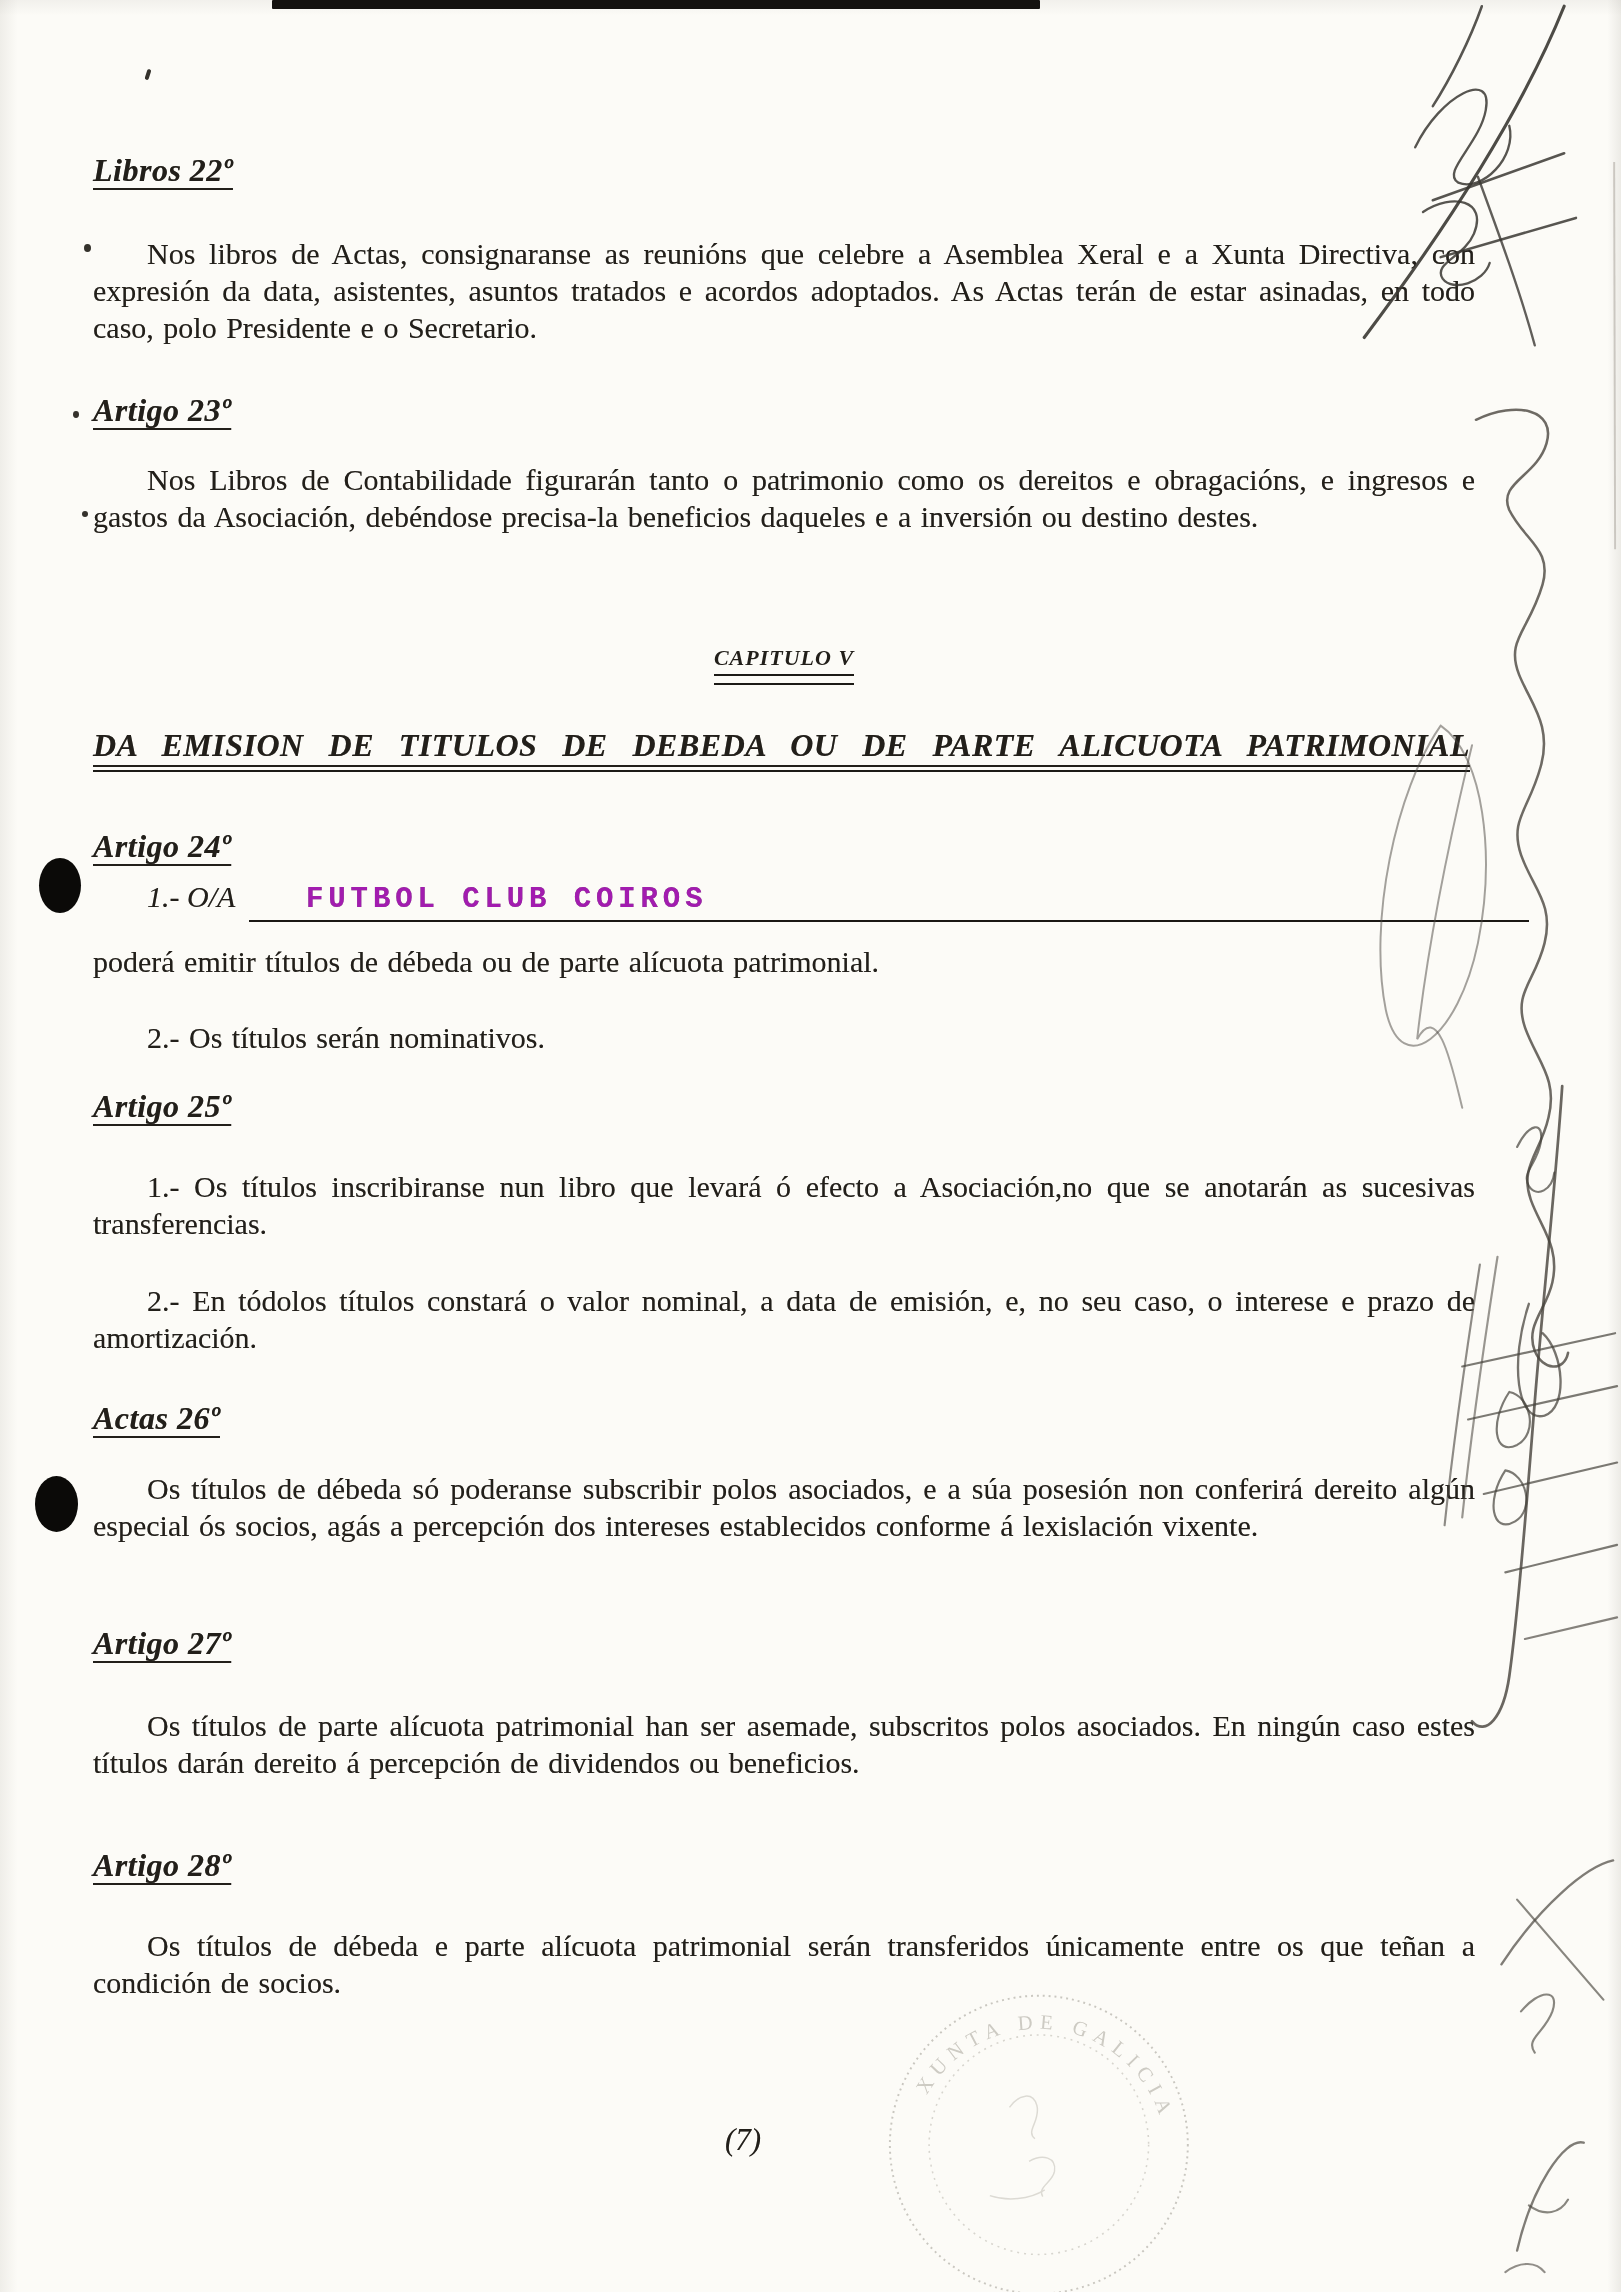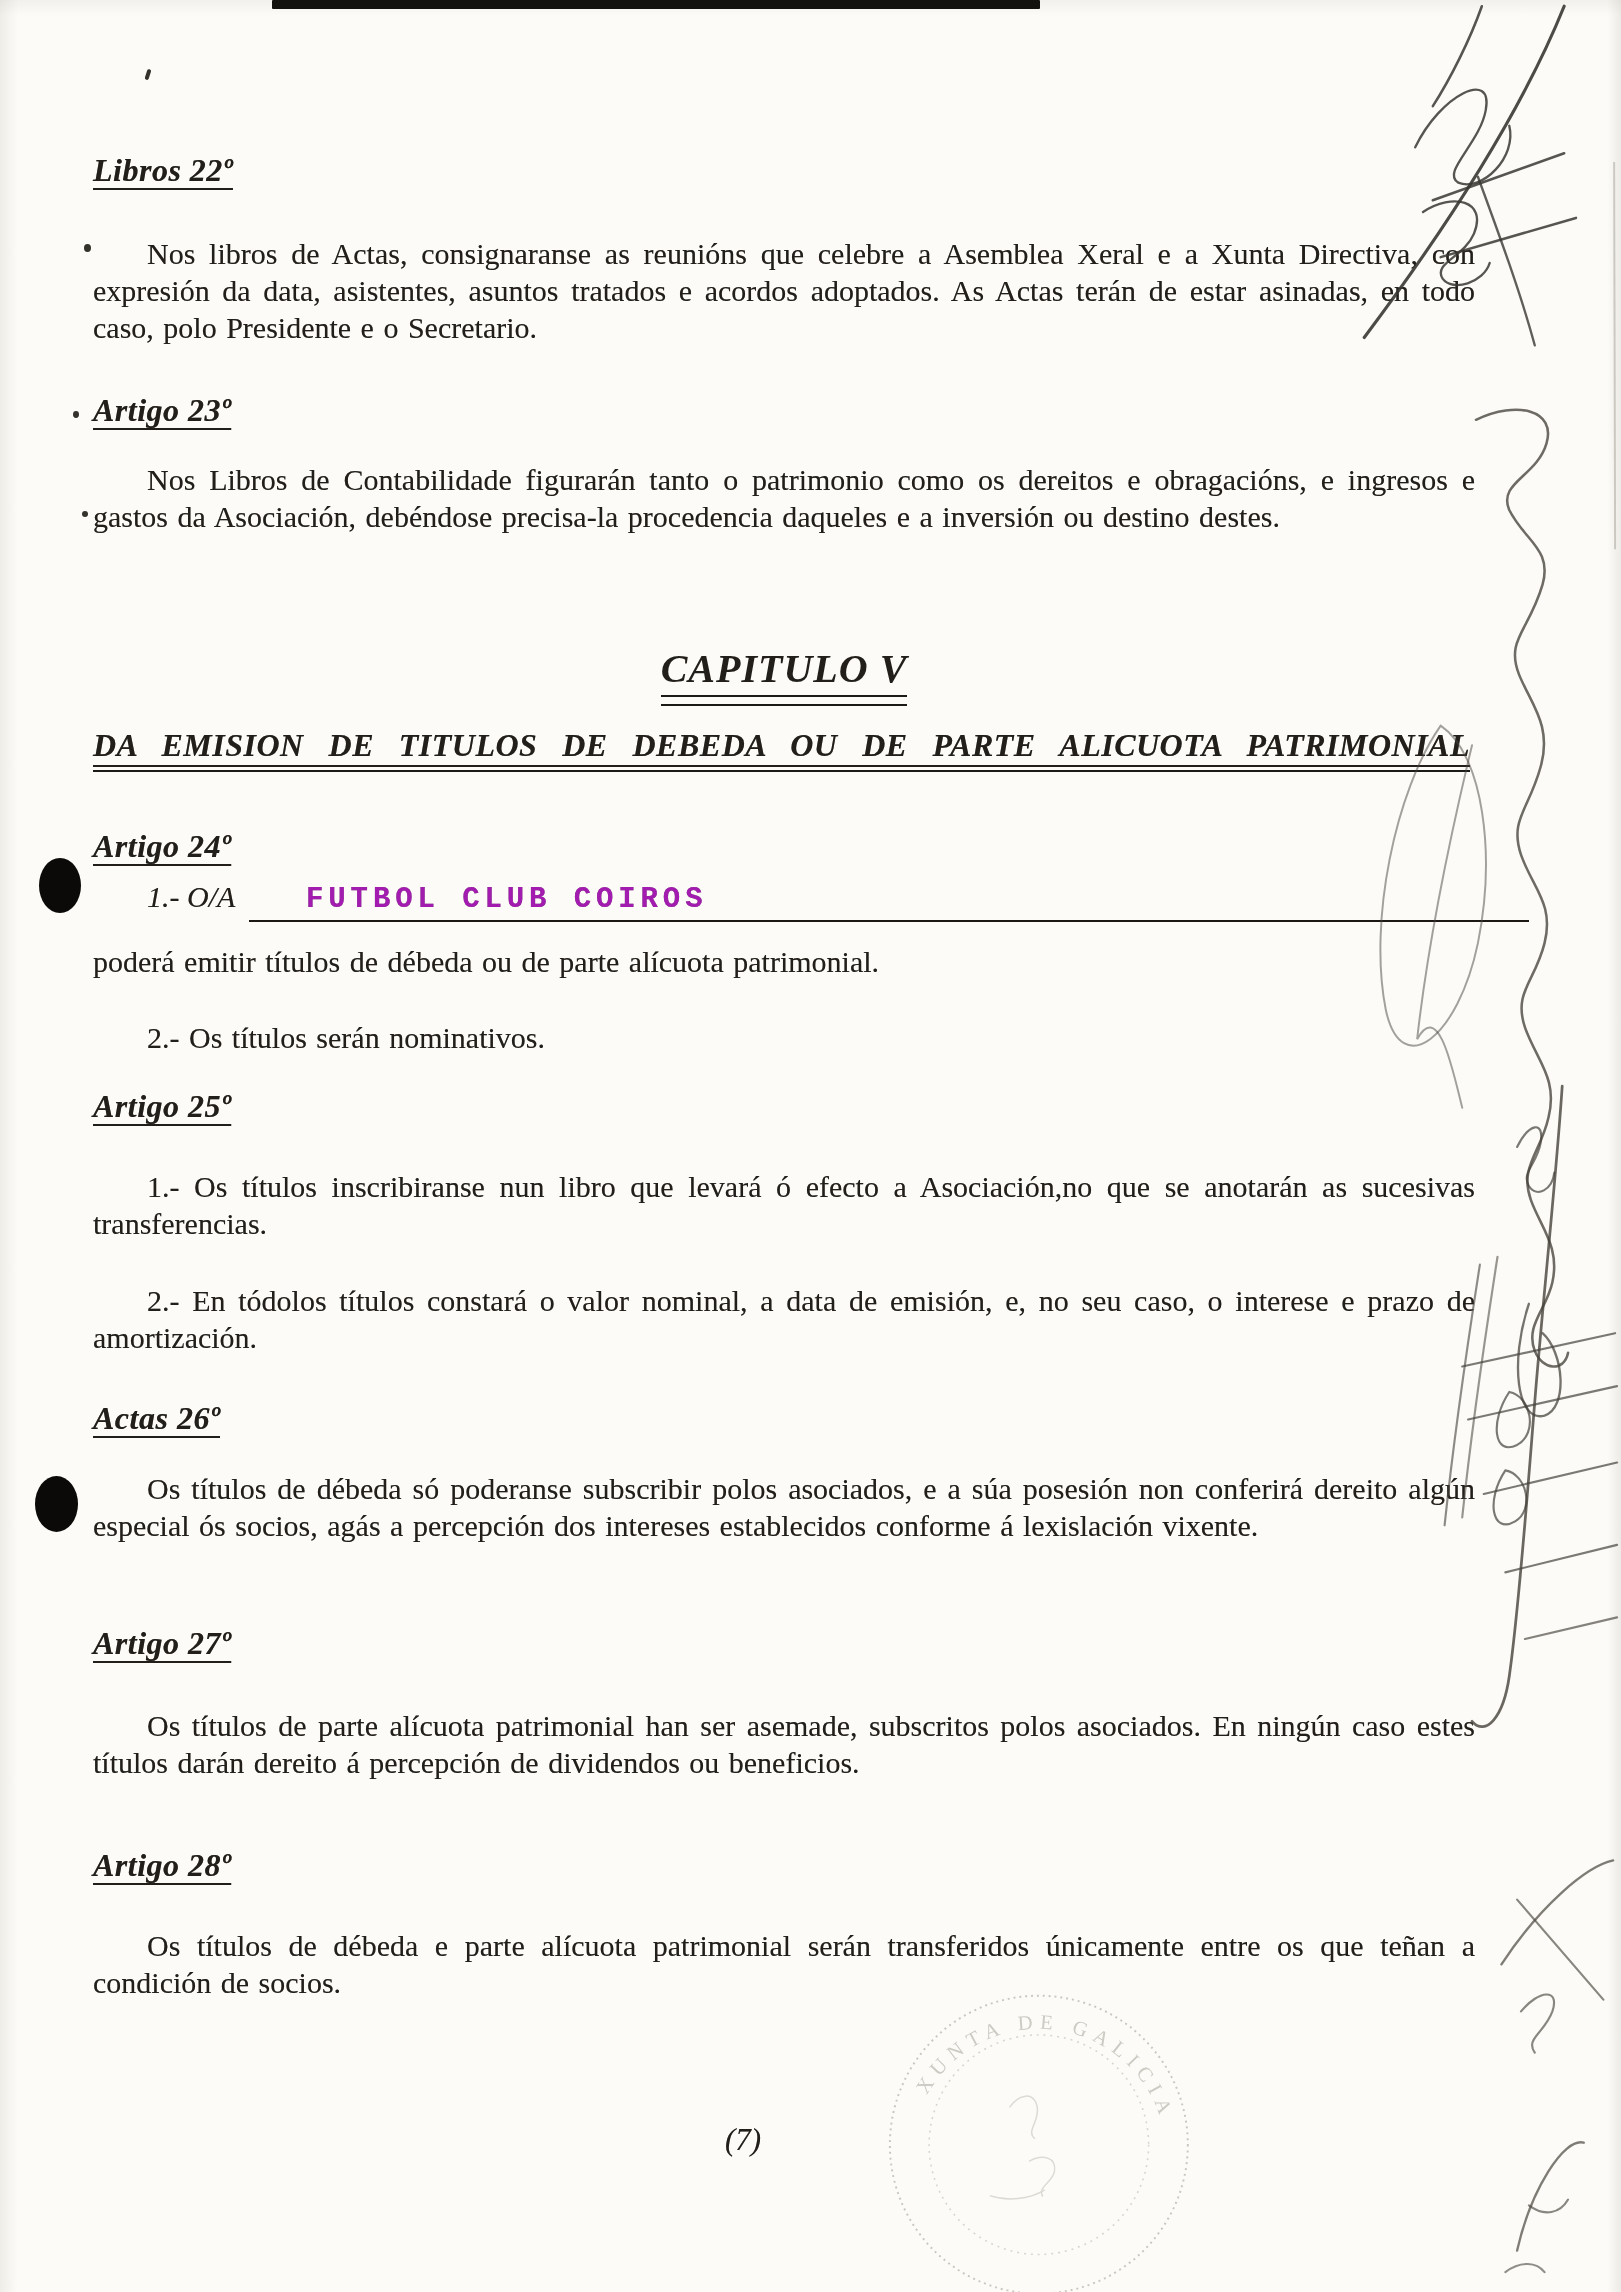--- a/index.html
+++ b/index.html
@@ -32,21 +32,21 @@
   }
   .para{
     font-size:30px;line-height:37px;
     text-align:justify;text-indent:54px;
     text-shadow:0 0 0.4px rgba(30,26,20,.45);
     word-spacing:2px;
   }
   .para.cont{text-indent:0;}
   .chap-label{
     position:absolute;left:93px;width:1382px;text-align:center;
-    font-size:40px;font-weight:bold;font-style:italic;letter-spacing:1px;
+    font-size:22px;font-weight:bold;font-style:italic;letter-spacing:1px;
   }
   .chap-label .dbl{display:inline-block;border-bottom:2px solid #1c1a16;padding-bottom:6.9px;}
   .chap-label .dbl .in{display:inline-block;border-bottom:2px solid #1c1a16;padding-bottom:2.9px;}
   .chap-title{
     position:absolute;left:93px;width:1377px;
     font-size:32px;font-weight:bold;font-style:italic;
     text-align:justify;text-align-last:justify;
     text-decoration:underline;text-decoration-thickness:2px;text-underline-offset:8.8px;
     border-bottom:2px solid #1c1a16;padding-bottom:6px;
     letter-spacing:0.5px;
@@ -83,21 +83,21 @@
 
   <div class="speck" style="left:84px;top:244px;width:6.9px;height:7.8px;"></div>
   <div class="speck" style="left:73px;top:411px;width:5.9px;height:6.9px;"></div>
   <div class="speck" style="left:82px;top:511px;width:5.9px;height:5.9px;"></div>
   <div class="speck" style="left:146px;top:69px;width:3.9px;height:10.8px;border-radius:2px;transform:rotate(18deg);"></div>
 
   <div class="block art-head" style="top:152px;">Libros 22º</div>
   <div class="block para" style="top:235px;">Nos libros de Actas, consignaranse as reunións que celebre a Asemblea Xeral e a Xunta Directiva, con expresión da data, asistentes, asuntos tratados e acordos adoptados. As Actas terán de estar asinadas, en todo caso, polo Presidente e o Secretario.</div>
 
   <div class="block art-head" style="top:392px;">Artigo 23º</div>
-  <div class="block para" style="top:461px;">Nos Libros de Contabilidade figurarán tanto o patrimonio como os dereitos e obragacións, e ingresos e gastos da Asociación, debéndose precisa-la procedencia daqueles e a inversión ou destino destes.</div>
+  <div class="block para" style="top:461px;">Nos Libros de Contabilidade figurarán tanto o patrimonio como os dereitos e obragacións, e ingresos e gastos da Asociación, debéndose precisa-la beneficios daqueles e a inversión ou destino destes.</div>
 
   <div class="chap-label" style="top:645px;">
     <span class="dbl"><span class="in">CAPITULO V</span></span>
   </div>
   <div class="chap-title" style="top:727px;">DA EMISION DE TITULOS DE DEBEDA OU DE PARTE ALICUOTA PATRIMONIAL</div>
 
   <div class="block art-head" style="top:828px;">Artigo 24º</div>
   <div class="row24">
     <span class="prefix">1.- O/A</span>
     <span class="blankline"><span class="typed">FUTBOL CLUB COIROS</span></span>

